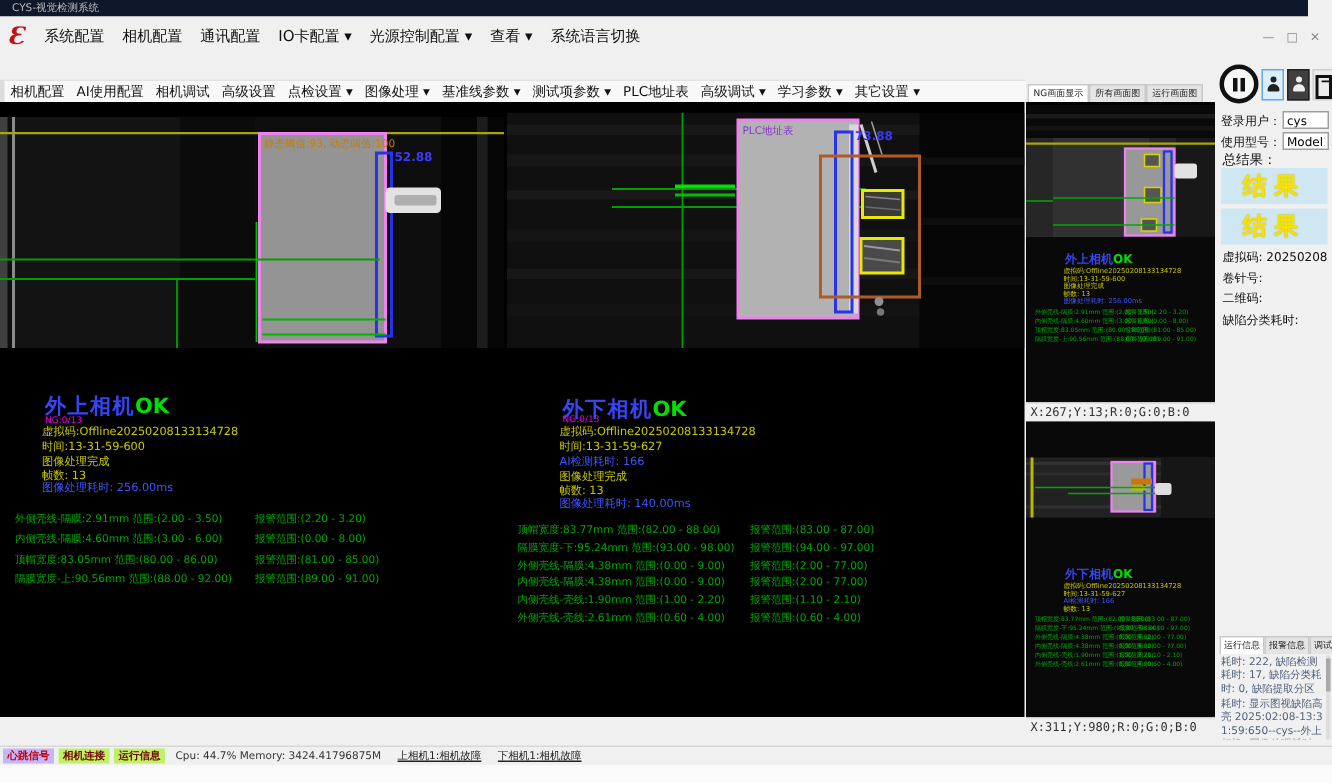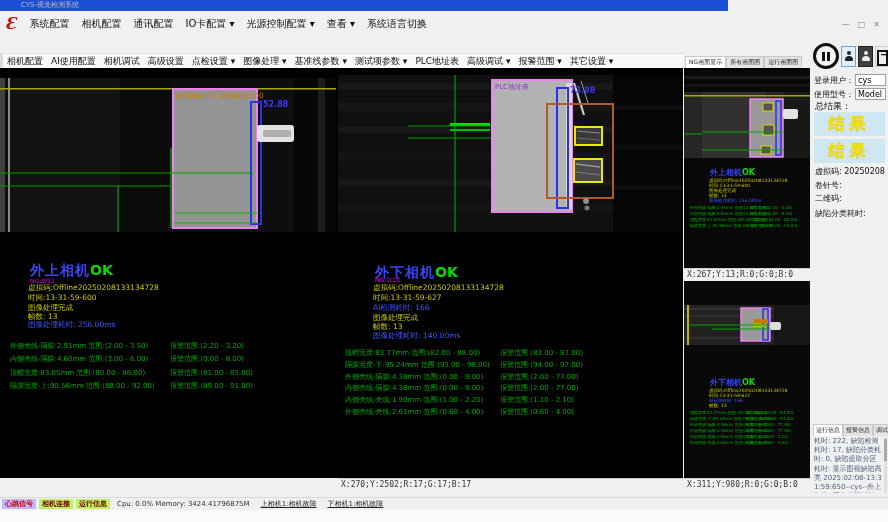--- a/index.html
+++ b/index.html
@@ -1,21 +1,21 @@
 <!DOCTYPE html>
 <html><head>
 <meta charset="utf-8">
 <style>
   *{margin:0;padding:0;box-sizing:border-box}
   html,body{width:888px;height:522px;overflow:hidden}
   body{font-family:"DejaVu Sans",sans-serif;background:#e9e9e9}
   #app{position:absolute;left:0;top:0;width:888px;height:522px;background:#f0f0f0;overflow:hidden}
 
   
-  .titlebar{position:absolute;left:0;top:0;width:728px;height:11px;background:#1d4ed8;color:#b9b9b9;font-size:7px;line-height:11px;padding-left:21px}
+  .titlebar{position:absolute;left:0;top:0;width:872px;height:11px;background:#0f172a;color:#b9b9b9;font-size:7px;line-height:11px;padding-left:8px}
 
   
   .menubar{position:absolute;left:0;top:11px;width:888px;height:26px;background:#f0f0f0;display:flex;align-items:center;font-size:10px;color:#111}
   .logo{color:#c41212;font-family:"DejaVu Serif",serif;font-style:italic;font-weight:bold;font-size:16px;margin:0 7px 0 5px;line-height:20px}
   .menu-item{padding:0 6px;white-space:nowrap;cursor:default}
   .win-controls{margin-left:auto;display:flex;gap:8px;padding-right:8px;color:#888;font-size:8px}
 
   
   .tabrow{position:absolute;left:0;top:37px;width:888px;height:16px;background:#f0f0f0;border-bottom:1px solid #d6d6d6}
   .run-tab{position:absolute;left:3px;top:1px;height:15px;padding:0 9px;background:#fff;border:1px solid #c6c6c6;border-bottom:none;font-size:9px;line-height:14px;color:#111}
@@ -117,21 +117,21 @@
     <span class="tb-item">相机配置</span>
     <span class="tb-item">AI使用配置</span>
     <span class="tb-item">相机调试</span>
     <span class="tb-item">高级设置</span>
     <span class="tb-item">点检设置 ▾</span>
     <span class="tb-item">图像处理 ▾</span>
     <span class="tb-item">基准线参数 ▾</span>
     <span class="tb-item">测试项参数 ▾</span>
     <span class="tb-item">PLC地址表</span>
     <span class="tb-item">高级调试 ▾</span>
-    <span class="tb-item">报警范围 ▾</span>
+    <span class="tb-item">学习参数 ▾</span>
     <span class="tb-item">其它设置 ▾</span>
   </div>
 
   <div class="smalltabs">
     <span class="stab active">NG画面显示</span>
     <span class="stab">所有画面图</span>
     <span class="stab">运行画面图</span>
   </div>
 
   <div class="view v-left" style="left:0;top:68px;width:364px;height:410px">
@@ -221,21 +221,20 @@
     <div class="ovl yl" style="left:35px;top:245px">图像处理完成</div>
     <div class="ovl yl" style="left:35px;top:254px">帧数: 13</div>
     <div class="ovl bl" style="left:35px;top:263px">图像处理耗时: 140.00ms</div>
     <div class="mrow" style="left:7px;top:280px"><span>顶帽宽度:83.77mm 范围:(82.00 - 88.00)</span><span class="c2">报警范围:(83.00 - 87.00)</span></div>
     <div class="mrow" style="left:7px;top:292px"><span>隔膜宽度-下:95.24mm 范围:(93.00 - 98.00)</span><span class="c2">报警范围:(94.00 - 97.00)</span></div>
     <div class="mrow" style="left:7px;top:304px"><span>外侧壳线-隔膜:4.38mm 范围:(0.00 - 9.00)</span><span class="c2">报警范围:(2.00 - 77.00)</span></div>
     <div class="mrow" style="left:7px;top:315px"><span>内侧壳线-隔膜:4.38mm 范围:(0.00 - 9.00)</span><span class="c2">报警范围:(2.00 - 77.00)</span></div>
     <div class="mrow" style="left:7px;top:327px"><span>内侧壳线-壳线:1.90mm 范围:(1.00 - 2.20)</span><span class="c2">报警范围:(1.10 - 2.10)</span></div>
     <div class="mrow" style="left:7px;top:339px"><span>外侧壳线-壳线:2.61mm 范围:(0.60 - 4.00)</span><span class="c2">报警范围:(0.60 - 4.00)</span></div>
   </div>
-  <div class="coordbar" style="left:338px;top:478px;width:345px;height:13px">X:270;Y:2502;R:17;G:17;B:17</div>
 
   <div class="view sv sv1" style="left:684px;top:68px;width:126px;height:200px">
     <div class="imgwrap" style="top:2px;width:126px;height:198px">
       <svg width="126" height="198" viewBox="0 0 126 198">
         <rect x="0" y="0" width="126" height="198" fill="#090909"></rect>
         <rect x="0" y="6" width="126" height="3" fill="#1a1a1a"></rect>
         <rect x="0" y="14" width="126" height="3" fill="#141414"></rect>
         <rect x="0" y="22" width="126" height="66" fill="#262626"></rect>
         <rect x="18" y="22" width="64" height="66" fill="#313131"></rect>
         <rect x="100" y="22" width="26" height="66" fill="#181818"></rect>
@@ -340,19 +339,19 @@
     <div class="rp-log">耗时: 222, 缺陷检测耗时: 17, 缺陷分类耗时: 0, 缺陷提取分区耗时: 显示图视缺陷高亮 2025:02:08-13:31:59:650--cys--外上相机--图像处理耗时: 256.00ms</div>
     <div class="rp-scroll">
         <i></i>
       </div>
   </div>
 
   <div class="statusbar">
     <span class="badge ok">心跳信号</span>
     <span class="badge err">相机连接</span>
     <span class="badge err">运行信息</span>
-    <span style="margin-left:4px">Cpu: 0.0% Memory: 3424.41796875M</span>
+    <span style="margin-left:4px">Cpu: 44.7% Memory: 3424.41796875M</span>
     <span class="sb-link">上相机1:相机故障</span>
     <span class="sb-link">下相机1:相机故障</span>
   </div>
   <div class="bottomfill"></div>
 
 </div>
 
 </body></html>

